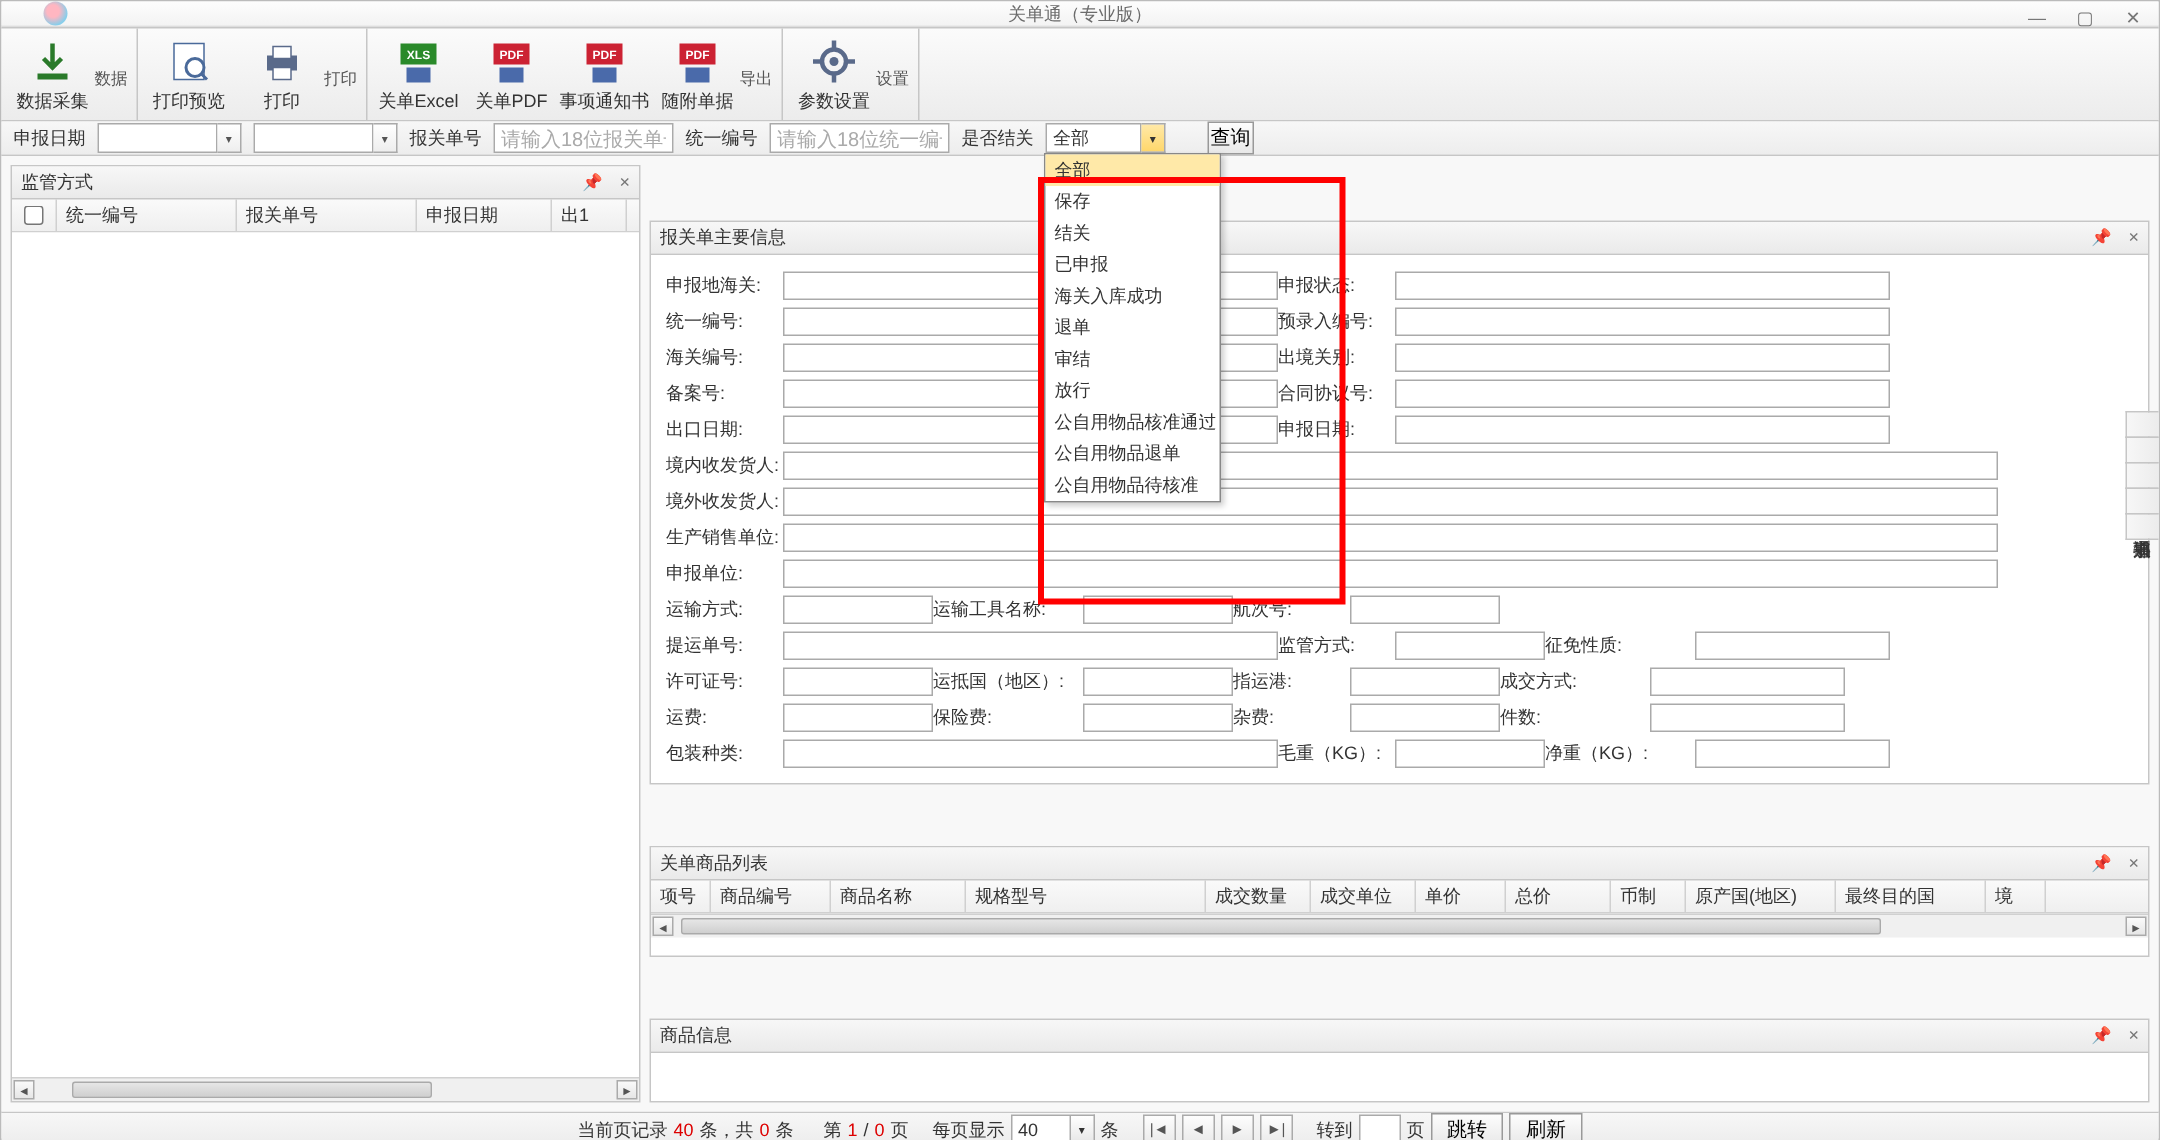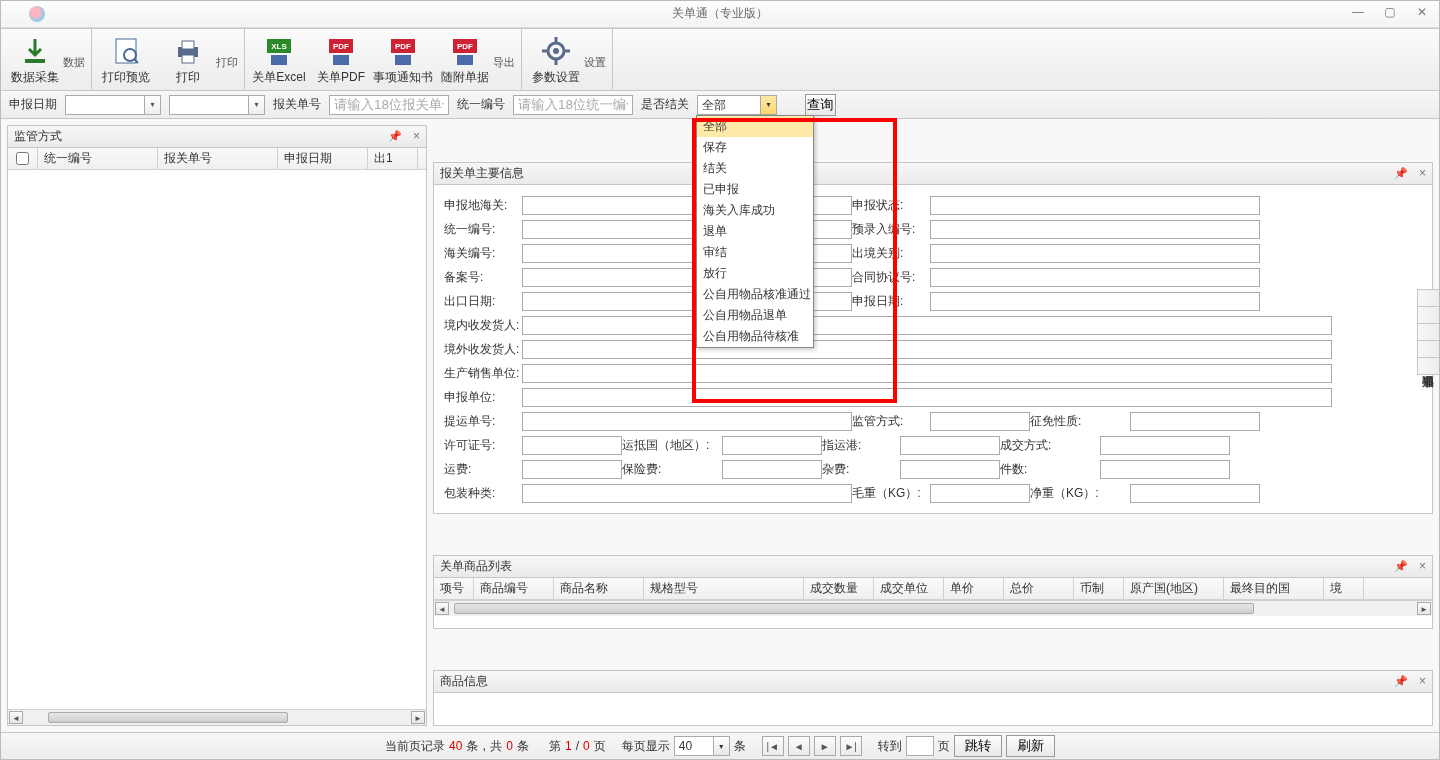--- a/index.html
+++ b/index.html
@@ -300,20 +300,28 @@
             </div>
             <div class="frow">
               <div class="flabel">生产销售单位:</div>
               <input class="finput" style="width: 810px;">
             </div>
             <div class="frow">
               <div class="flabel">申报单位:</div>
               <input class="finput" style="width: 810px;">
             </div>
             <div class="frow">
+              <div class="flabel">运输方式:</div>
+              <input class="finput" style="width: 100px;">
+              <div class="flabel w100" style="width: 100px;">运输工具名称:</div>
+              <input class="finput" style="width: 100px;">
+              <div class="flabel">航次号:</div>
+              <input class="finput" style="width: 100px;">
+            </div>
+            <div class="frow">
               <div class="flabel">提运单号:</div>
               <input class="finput" style="width: 330px;">
               <div class="flabel">监管方式:</div>
               <input class="finput" style="width: 100px;">
               <div class="flabel w100" style="width: 100px;">征免性质:</div>
               <input class="finput" style="width: 130px;">
             </div>
             <div class="frow">
               <div class="flabel">许可证号:</div>
               <input class="finput" style="width: 100px;">

